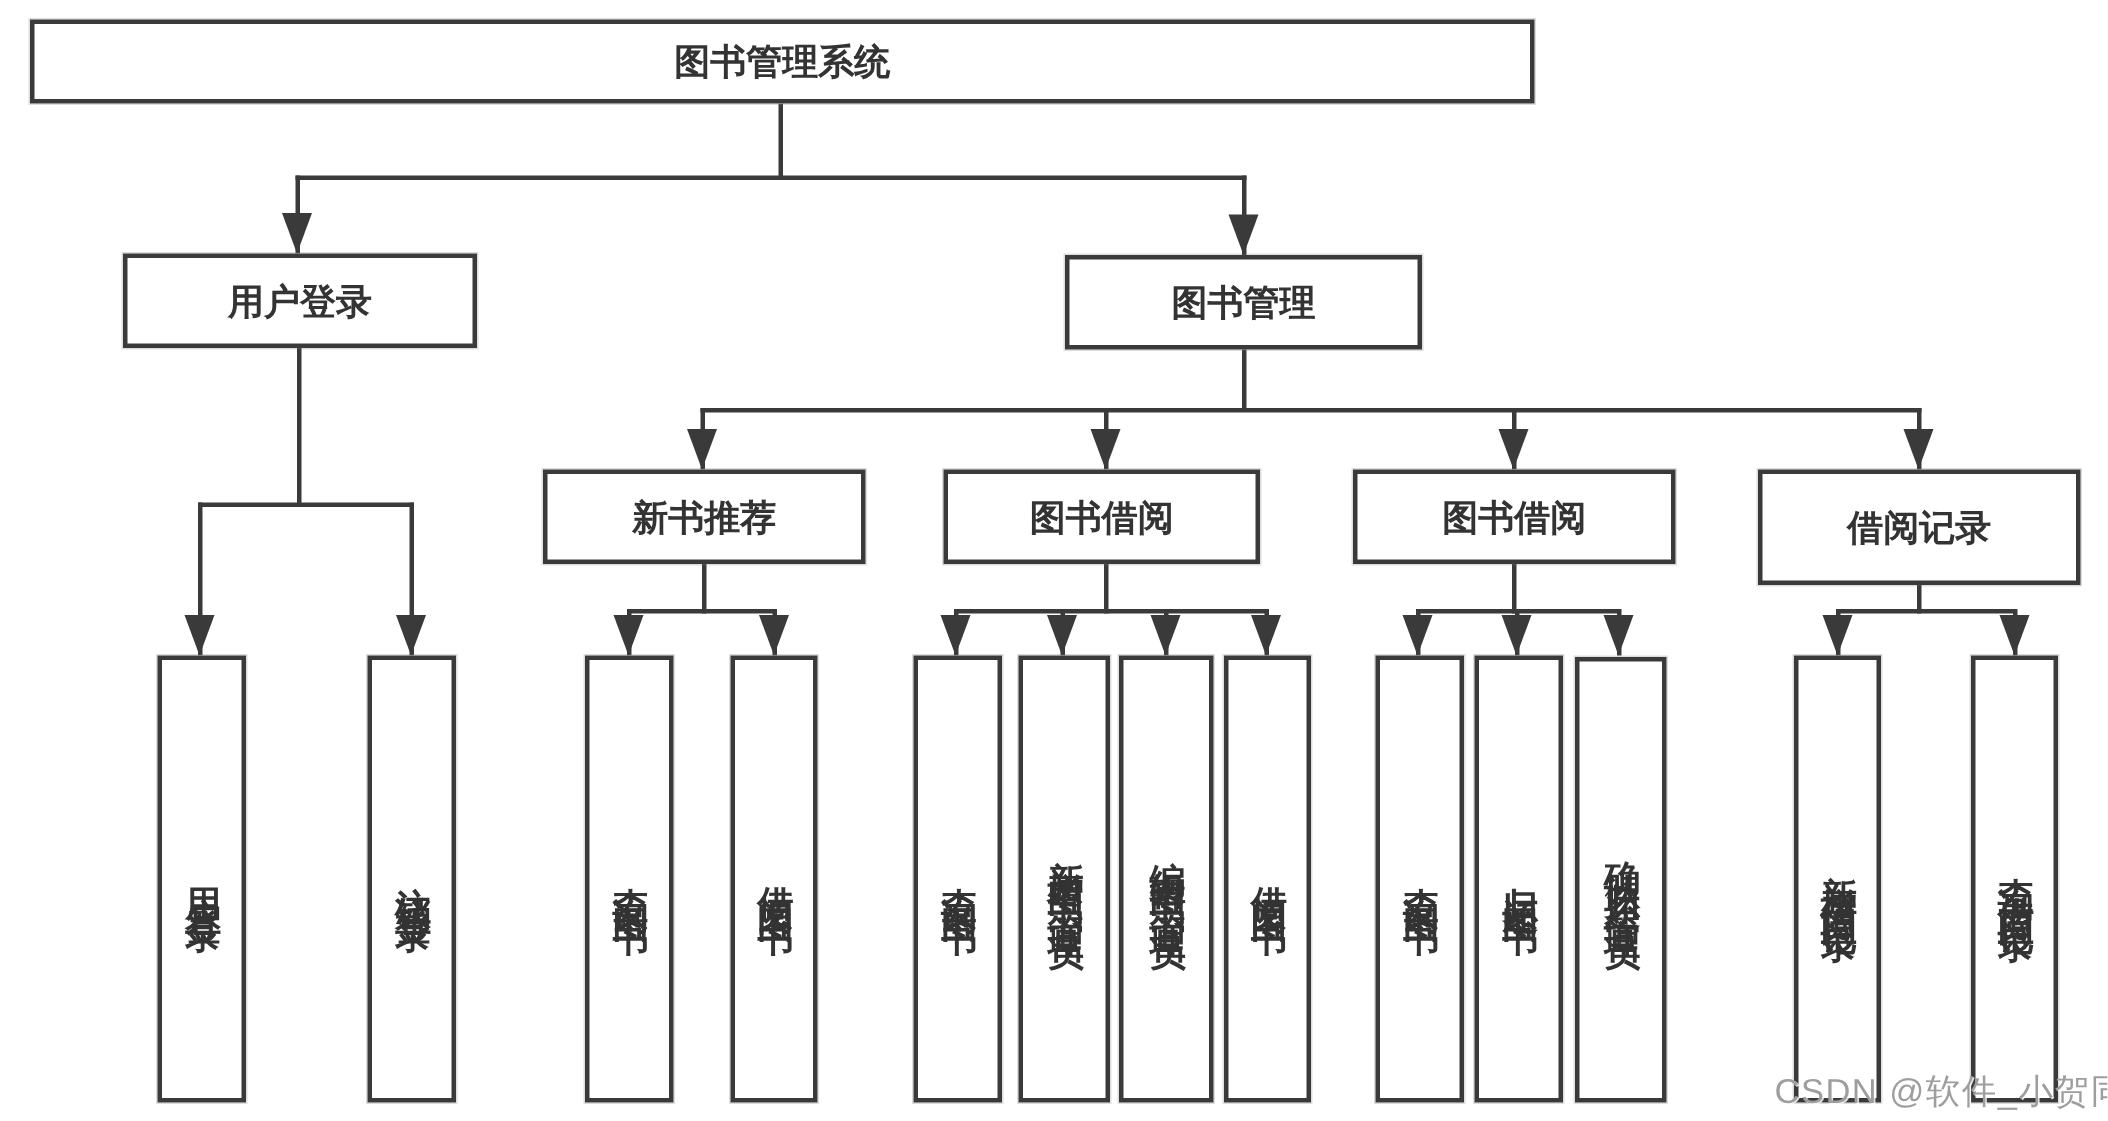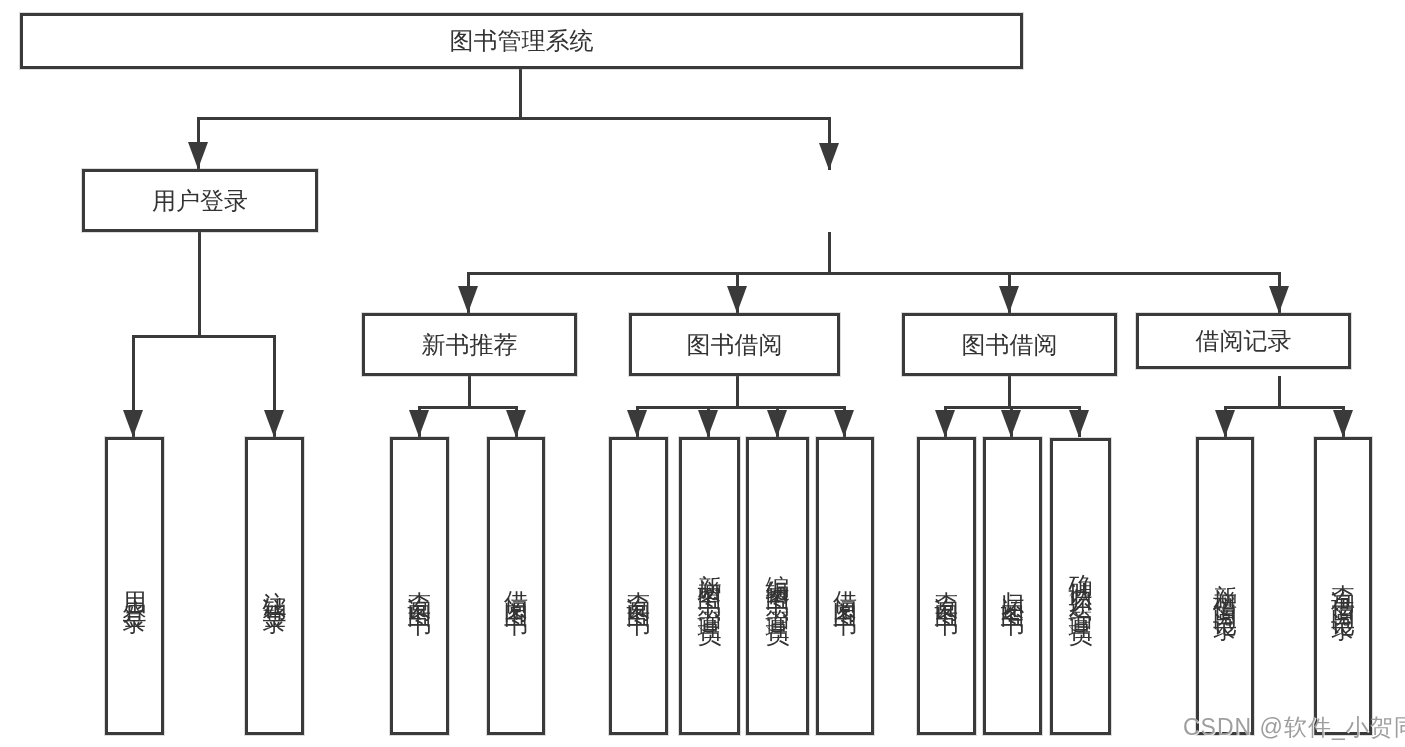--- a/index.html
+++ b/index.html
@@ -5,20 +5,21 @@
   html,body{margin:0;padding:0;background:#ffffff;}
   #stage{
     position:relative;width:1405px;height:747px;background:#ffffff;overflow:hidden;
     font-family:"Liberation Sans","DejaVu Sans",sans-serif;color:#333333;
   }
   .box{
     position:absolute;background:#ffffff;border:3px solid #3a3a3a;box-sizing:border-box;
     display:flex;align-items:center;justify-content:center;
     font-size:24px;color:#333333;z-index:2;
     box-shadow:0 0 0 1px rgba(120,120,120,.25);
+    font-weight:bold;
   }
   .vtext{
     writing-mode:vertical-rl;text-orientation:mixed;letter-spacing:7px;line-height:1;
     white-space:nowrap;
   }
   .line{position:absolute;background:#3a3a3a;z-index:1;}
   .hline{height:3px;}
   .vline{width:3px;}
   .arrow{
     position:absolute;width:0;height:0;z-index:3;
@@ -96,31 +97,34 @@
   <div class="arrow" style="left:1215px;top:410px"></div>
   <div class="arrow" style="left:1333px;top:410px"></div>
 
   <div class="box" style="left:20px;top:13px;width:1003px;height:56px">
     <span>图书管理系统</span>
   </div>
 
   <div class="box" style="left:82px;top:169px;width:236px;height:63px">
     <span>用户登录</span>
   </div>
+  <div class="box" style="left:710px;top:170px;width:238px;height:63px">
+    <span>图书管理</span>
+  </div>
 
   <div class="box" style="left:629px;top:313px;width:211px;height:63px">
     <span>图书借阅</span>
   </div>
   <div class="box" style="left:362px;top:313px;width:215px;height:63px">
     <span>新书推荐</span>
   </div>
   <div class="box" style="left:902px;top:313px;width:215px;height:63px">
     <span>图书借阅</span>
   </div>
-  <div class="box" style="left:1136px;top:313px;width:215px;height:56px">
+  <div class="box" style="left:1172px;top:313px;width:215px;height:77px">
     <span>借阅记录</span>
   </div>
 
   <div class="box" style="left:105px;top:437px;width:59px;height:298px">
     <span class="vtext">用户登录</span>
   </div>
   <div class="box" style="left:245px;top:437px;width:59px;height:298px">
     <span class="vtext">注销登录</span>
   </div>
 

